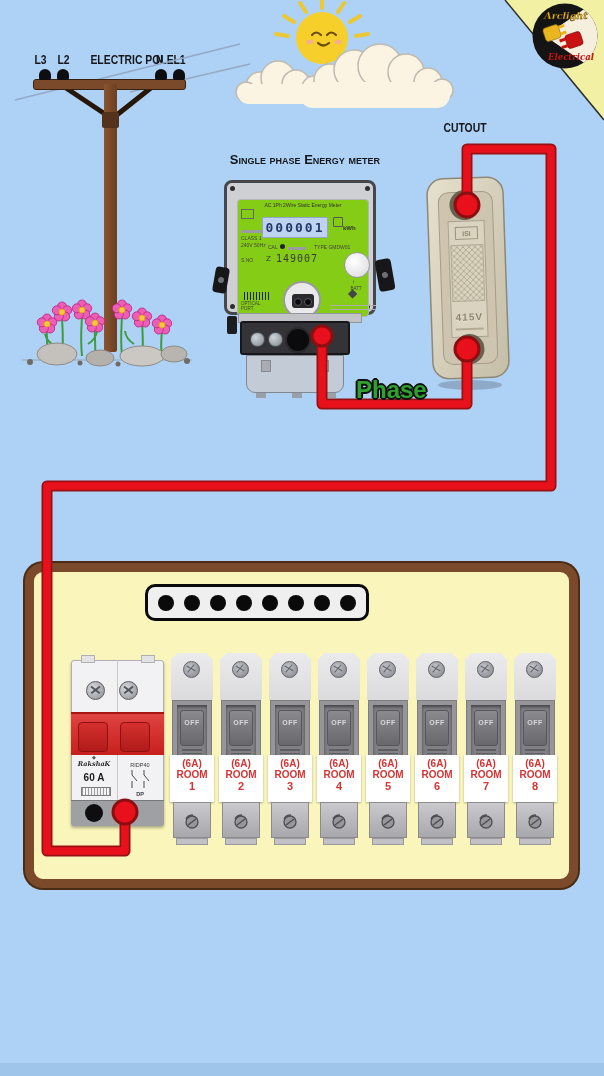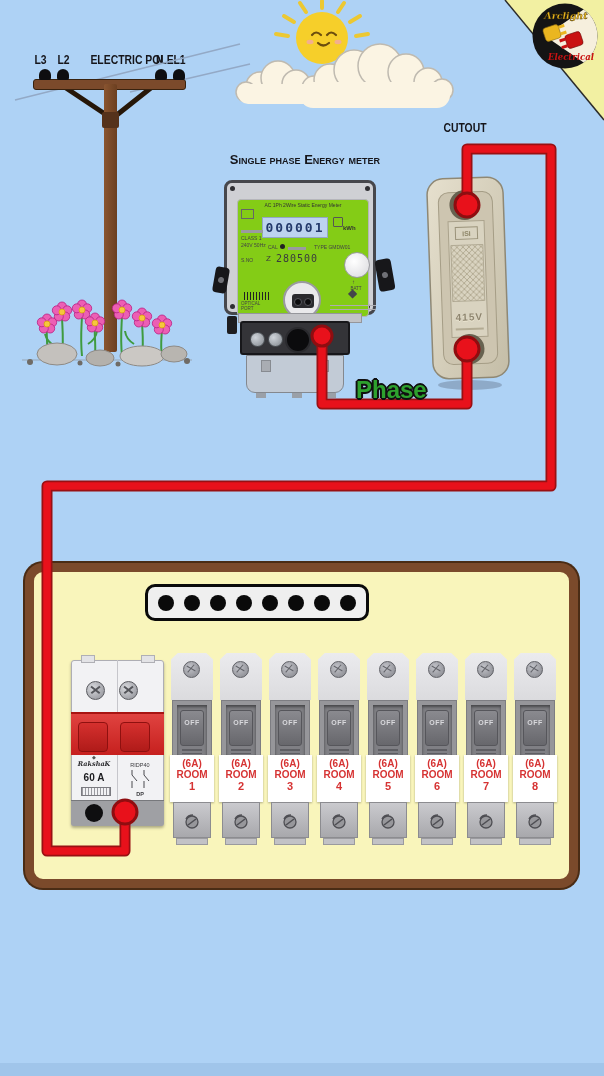--- a/index.html
+++ b/index.html
@@ -296,21 +296,21 @@
         <div class="m-bar"></div>
         <div>CLASS 1</div>
         <div>240V 50Hz</div>
       </div>
       <span class="abs m-cal">CAL</span>
       <div class="abs m-led"></div>
       <div class="abs m-bar" style="left:50px;top:45px;width:18px"></div>
       <span class="abs m-type">TYPE GMDW01</span>
       <span class="abs m-sno">S.NO</span>
       <span class="abs m-z">Z</span>
-      <span class="abs m-serial">280500</span>
+      <span class="abs m-serial">149007</span>
       <div class="abs m-btn"></div>
       <span class="abs m-batt-arrow">↑</span>
       <span class="abs m-batt">BATT</span>
       <div class="abs m-barcode"></div>
       <div class="abs m-optical">
         <div>OPTICAL</div>
           <div>PORT</div>
       </div>
       <div class="abs m-port">
         <div class="abs m-port-inner">

